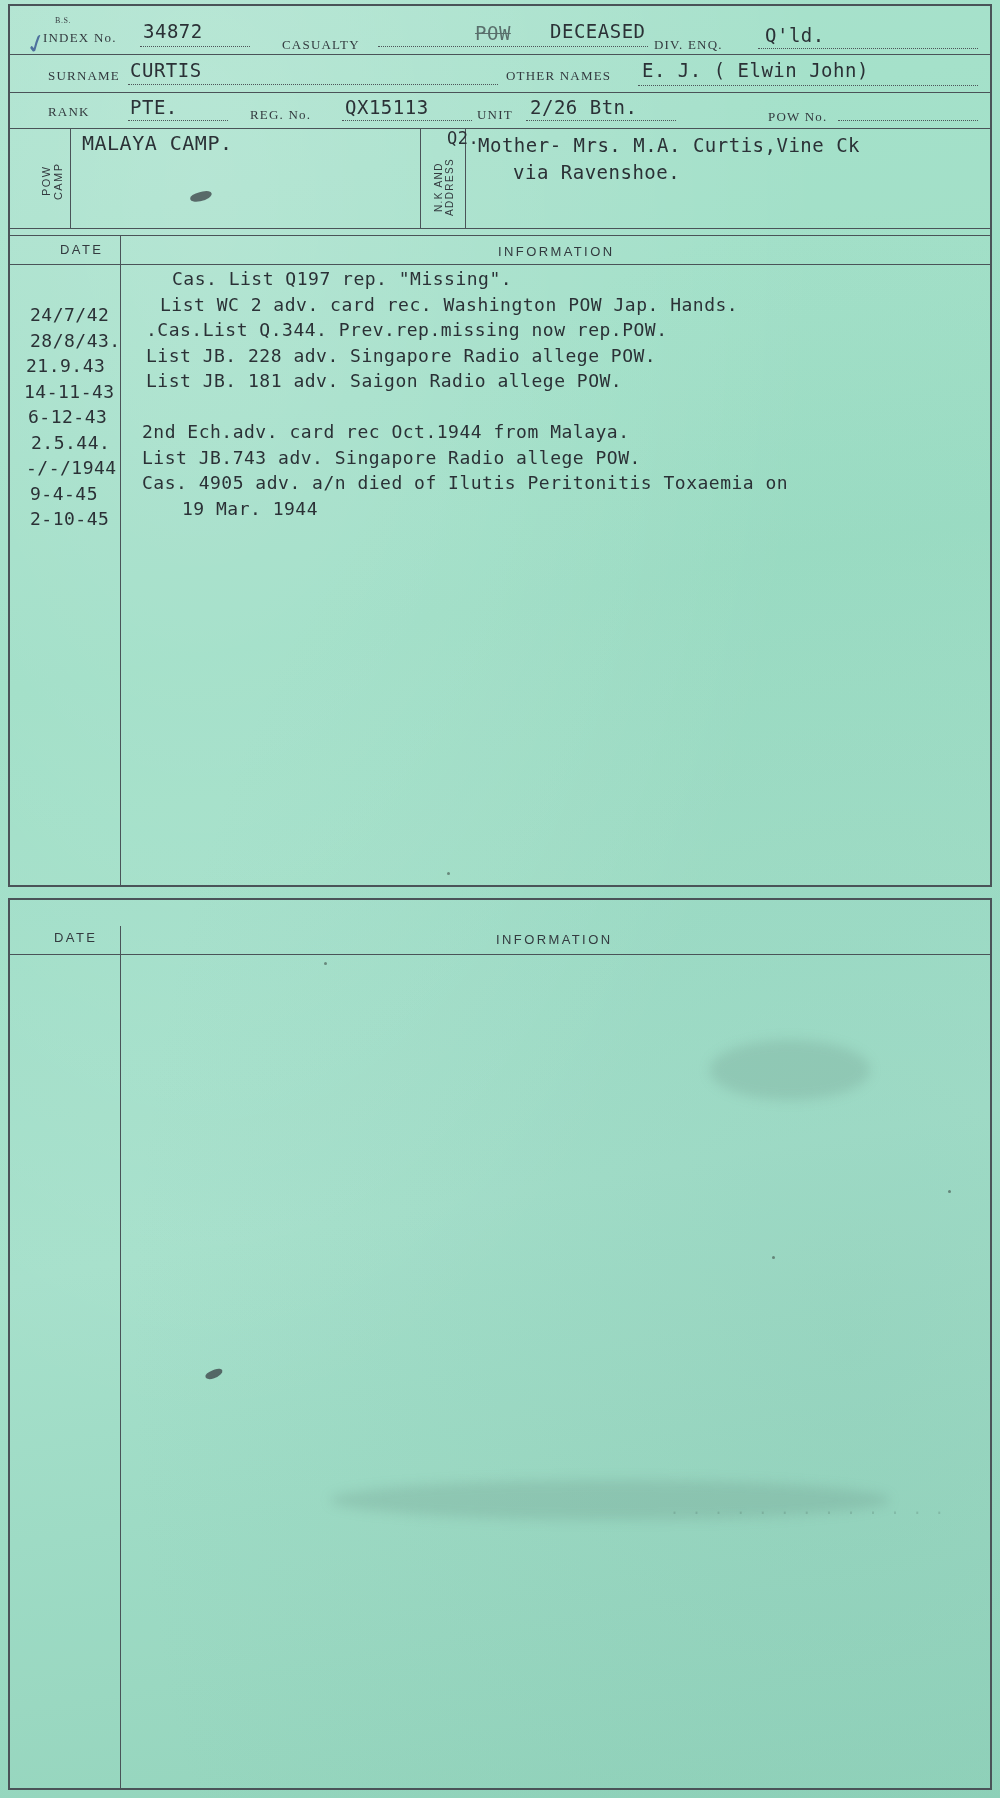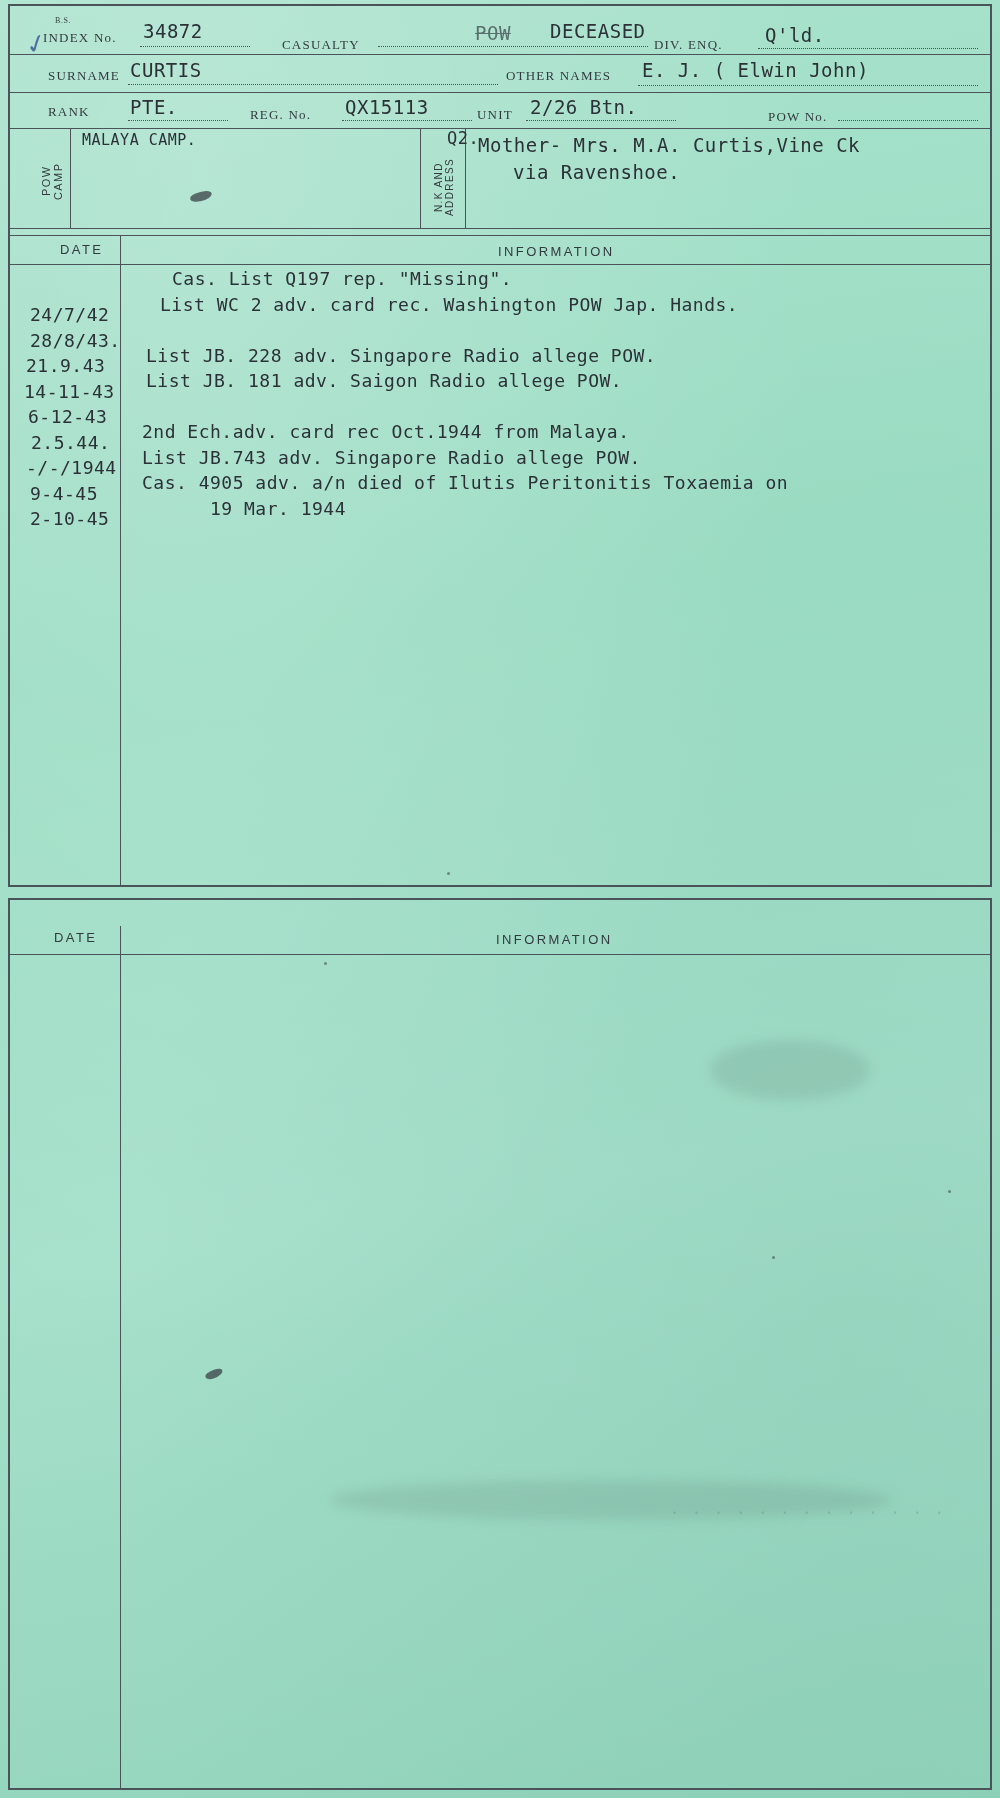--- a/index.html
+++ b/index.html
@@ -204,21 +204,21 @@
 
     <div class="lbl printed" style="left:467px; top:101px;">UNIT</div>
     <div class="val typed" style="left:520px; top:90px;">2/26 Btn.</div>
     <div class="dots" style="left:516px; top:114px; width:150px;"></div>
 
     <div class="lbl printed" style="left:758px; top:103px;">POW No.</div>
     <div class="dots" style="left:828px; top:114px; width:140px;"></div>
     <div class="val typed" style="left:832px; top:92px;"></div>
 
     <div class="vert" style="left:30px; top:140px; height:70px;">POW CAMP</div>
-    <div class="val typed" style="left:72px; top:125px; font-size:15px;">MALAYA CAMP.</div>
+    <div class="val typed" style="left:72px; top:125px; font-size:20px;">MALAYA CAMP.</div>
     <div class="blot" style="left:180px; top:186px; width:22px; height:9px; transform:rotate(-12deg);"></div>
 
     <div class="vert" style="left:423px; top:142px; height:78px; font-size:10px;">N.K AND ADDRESS</div>
     <div class="val typed" style="left:437px; top:122px; font-size:17px;">Q2.</div>
     <div class="val typed" style="left:468px; top:128px;">Mother- Mrs. M.A. Curtis,Vine Ck</div>
     <div class="val typed" style="left:468px; top:155px;margin-left:35px;">via Ravenshoe.</div>
 
     <div class="th" style="left:50px; top:236px;">DATE</div>
     <div class="th" style="left:488px; top:238px;">INFORMATION</div>
 
@@ -227,26 +227,27 @@
     <div class="row-date typed" style="left:16px; top:313px;">21.9.43</div>
     <div class="row-date typed" style="left:14px; top:339px;">14-11-43</div>
     <div class="row-date typed" style="left:18px; top:364px;">6-12-43</div>
     <div class="row-date typed" style="left:21px; top:390px;">2.5.44.</div>
     <div class="row-date typed" style="left:16px; top:415px;">-/-/1944</div>
     <div class="row-date typed" style="left:20px; top:441px;">9-4-45</div>
     <div class="row-date typed" style="left:20px; top:466px;">2-10-45</div>
 
     <div class="row-info typed" style="left:162px; top:262px;">Cas. List Q197 rep. "Missing".</div>
     <div class="row-info typed" style="left:150px; top:288px;">List WC 2 adv. card rec. Washington POW Jap. Hands.</div>
+    <div class="row-info typed" style="left:136px; top:313px;">.Cas.List Q.344. Prev.rep.missing now rep.POW.</div>
     <div class="row-info typed" style="left:136px; top:339px;">List JB. 228 adv. Singapore Radio allege POW.</div>
     <div class="row-info typed" style="left:136px; top:364px;">List JB. 181 adv. Saigon Radio allege POW.</div>
     <div class="row-info typed" style="left:132px; top:415px;">2nd Ech.adv. card rec Oct.1944 from Malaya.</div>
     <div class="row-info typed" style="left:132px; top:441px;">List JB.743 adv. Singapore Radio allege POW.</div>
     <div class="row-info typed" style="left:132px; top:466px;">Cas. 4905 adv. a/n died of Ilutis Peritonitis Toxaemia on</div>
-    <div class="row-info typed" style="left:172px; top:492px;margin-left:28px;">19 Mar. 1944</div>
+    <div class="row-info typed" style="left:172px; top:492px;">19 Mar. 1944</div>
 
     <div class="dot-speck" style="left:437px; top:866px;"></div>
   </div>
 
   <div class="card-back">
     <div class="rule hline" style="left:0; top:54px; width:980px;"></div>
     <div class="rule vline" style="left:110px; top:26px; height:862px;"></div>
 
     <div class="th" style="left:44px; top:30px;">DATE</div>
     <div class="th" style="left:486px; top:32px;">INFORMATION</div>

